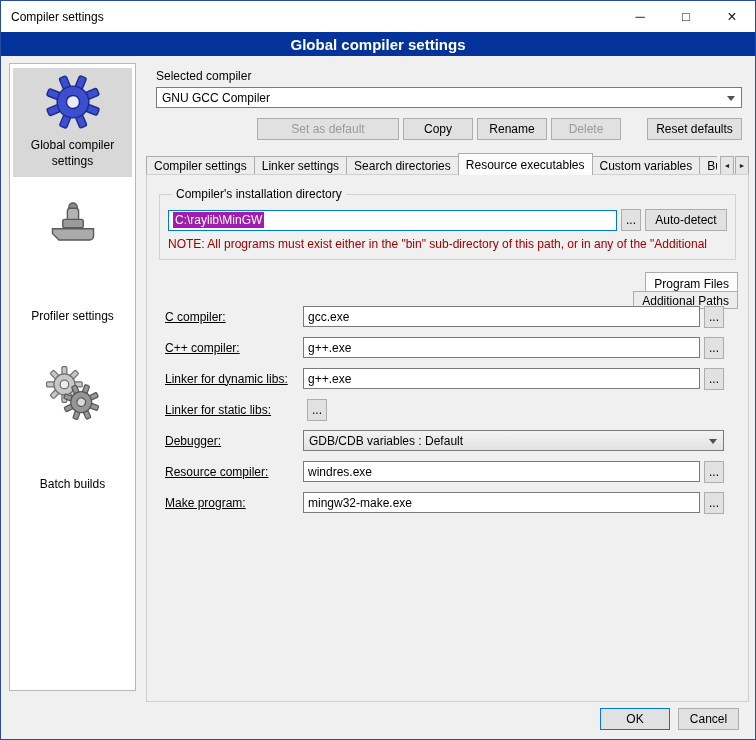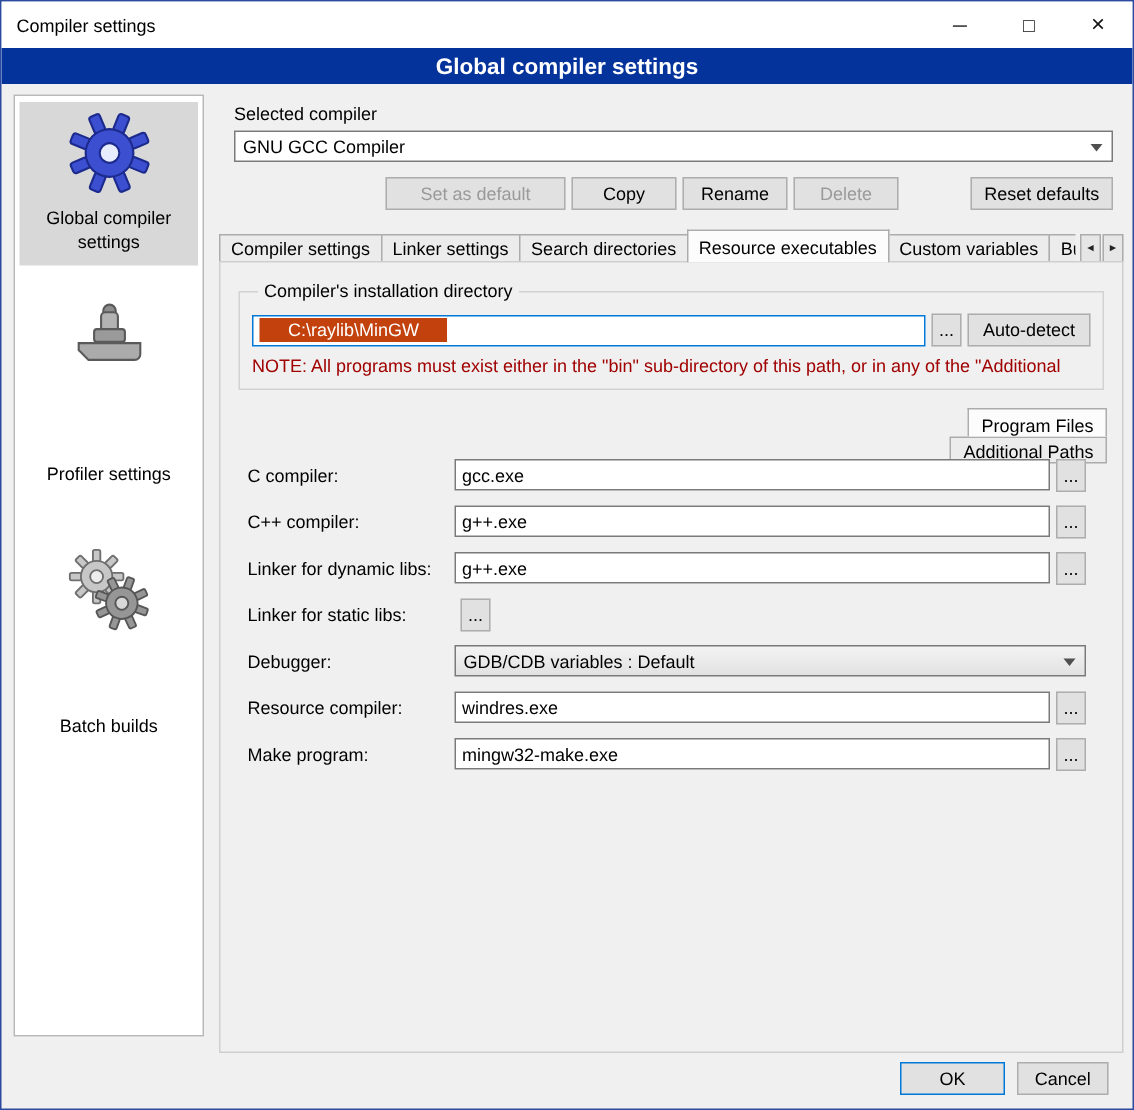--- a/index.html
+++ b/index.html
@@ -70,21 +70,21 @@
   
   .btn {
     height: 22px; background: #e1e1e1; border: 1px solid #adadad;
     font-family: inherit; font-size: 12px; color: #000;
     padding: 0 8px; cursor: default;
   }
   .btn:disabled { color: #9a9a9a; }
   .btn-row {
     margin: 10px 7px 0 111px; display: flex; gap: 4px; width: 485px;
   }
-  .btn-setdefault { width: 120px; }
+  .btn-setdefault { width: 142px; }
   .btn-copy, .btn-rename, .btn-delete { width: 70px; }
   .btn-reset { width: 95px; margin-left: auto; }
   
   .tabstrip { margin-top: 12px; height: 23px; display: flex; align-items: flex-end; position: relative; }
   .tabs-scroll { display: flex; overflow: hidden; flex: 1; align-items: flex-end; height: 23px; }
   .tab {
     height: 19px; padding: 2px 7px 0; background: #ececec;
     border: 1px solid #acacac; border-bottom: none;
     white-space: nowrap; flex-shrink: 0; cursor: default;
   }
@@ -107,36 +107,36 @@
   }
   
   .groupbox { border: 1px solid #d2d2d2; margin: 2px 2px 0; padding: 6px 8px 8px; }
   .groupbox legend { padding: 0 4px; margin-left: 4px; }
   .dir-row { display: flex; gap: 4px; align-items: center; margin-top: 2px; }
   .textbox {
     flex: 1; height: 21px; border: 1px solid #0078d7; background: #fff;
     display: flex; align-items: center; padding-left: 4px; overflow: hidden;
     cursor: text;
   }
-  .selected-text { background: #c2410c; color: #fff; padding: 1px 19px; white-space: nowrap; }
+  .selected-text { background: #a21caf; color: #fff; padding: 1px 2px; white-space: nowrap; }
   .browse-btn { width: 20px; padding: 0; flex-shrink: 0; }
   .autodetect-btn { width: 82px; padding: 0; flex-shrink: 0; }
   .note { color: #a00000; margin-top: 6px; white-space: nowrap; overflow: hidden; }
   
   .inner-tabs { display: flex; margin-top: 12px; align-items: flex-end; height: 22px; flex-direction: column; }
   .itab {
     height: 19px; padding: 2px 8px 0; background: #ececec;
     border: 1px solid #acacac; white-space: nowrap; cursor: default;
   }
   .itab + .itab { margin-left: -1px; }
   .itab.active { height: 22px; padding-top: 4px; background: #fcfcfc; border-bottom: none; z-index: 2; position: relative; }
   
   .form { margin-top: 12px; padding-left: 8px; }
   .prow { display: flex; align-items: center; height: 21px; margin-bottom: 10px; padding-right: 14px; }
-  .plabel { width: 138px; flex-shrink: 0; }
+  .plabel { width: 138px; flex-shrink: 0; text-decoration: underline; }
   .ptext {
     flex: 1; height: 21px; border: 1px solid #7a7a7a;
     background: #fff; font: inherit; padding: 0 4px; min-width: 0;
   }
   .prow .browse-btn { margin-left: 4px; }
   .debugger-combo { flex: 1; background: linear-gradient(#f3f3f3, #e2e2e2); }
   
   .footer { position: absolute; right: 16px; bottom: 9px; display: flex; gap: 8px; }
   .btn-ok { width: 70px; border-color: #0078d7; margin-left: 28px; }
   .btn-cancel { width: 61px; }

